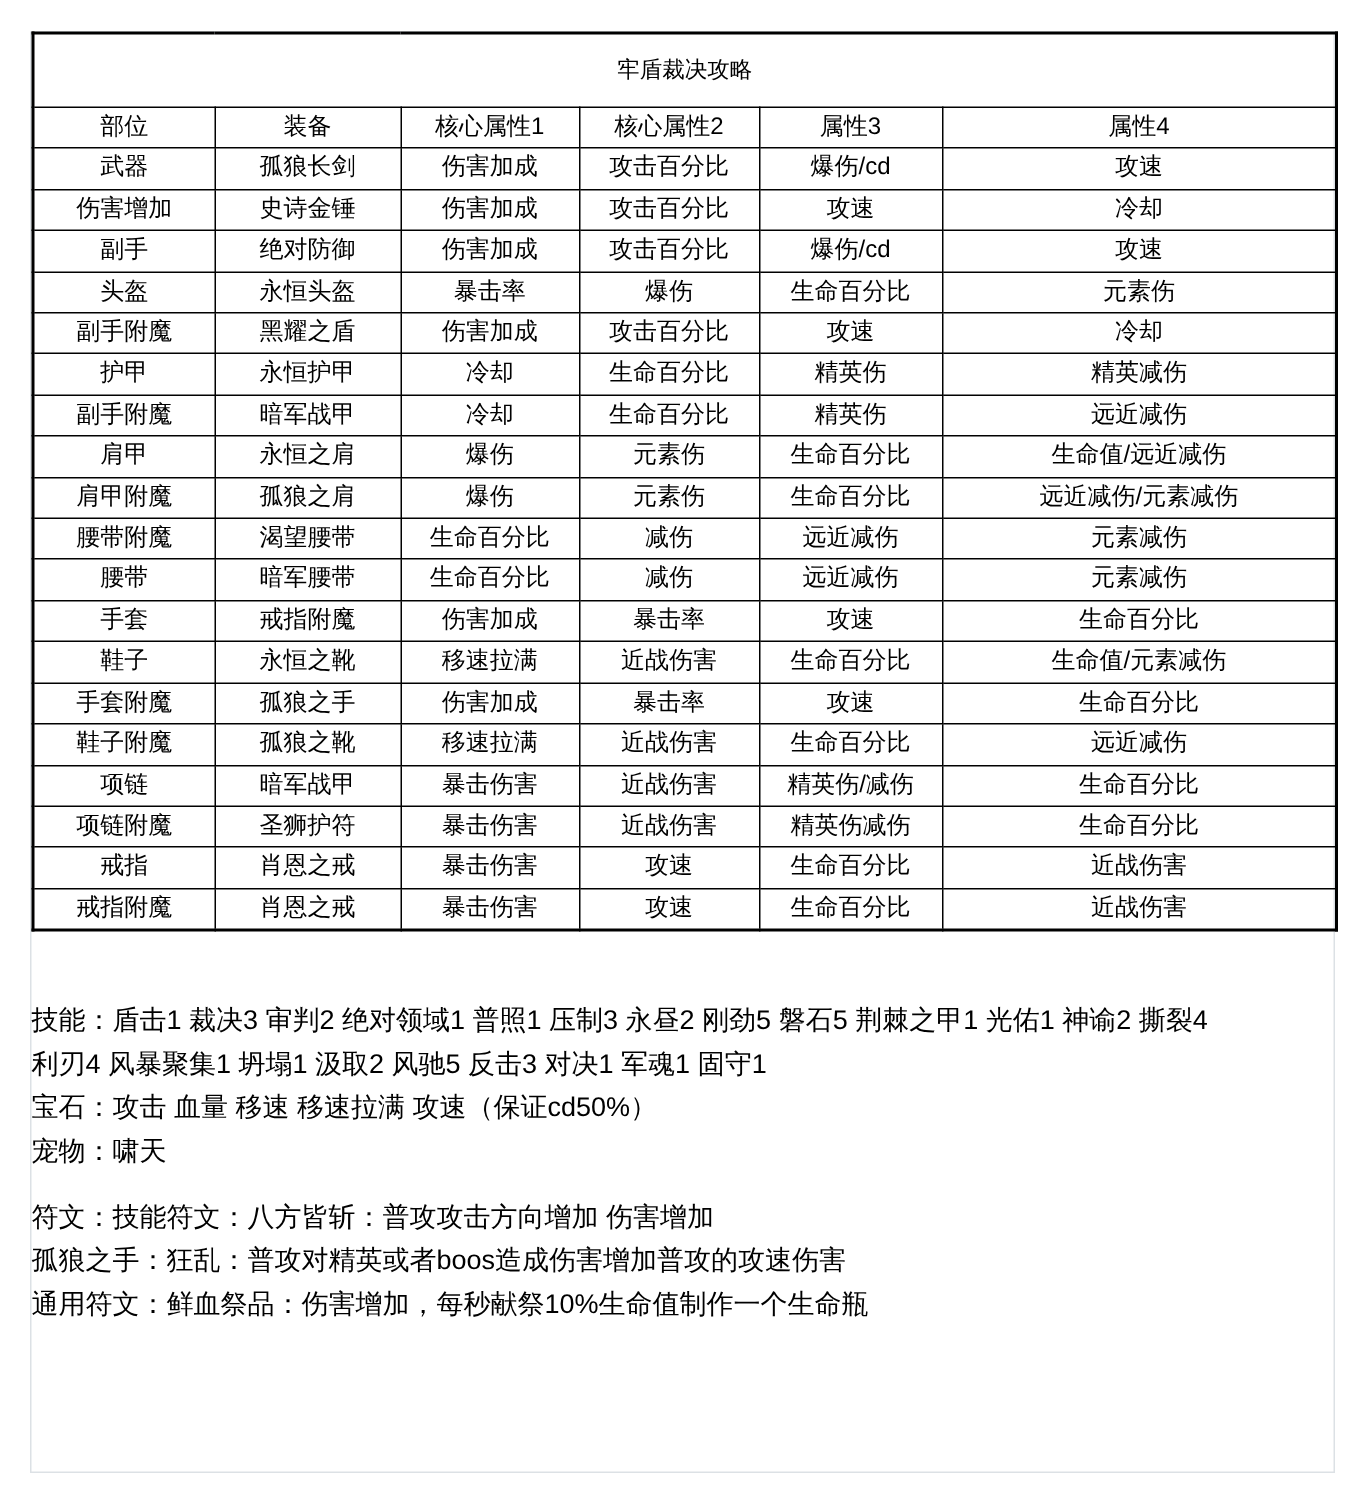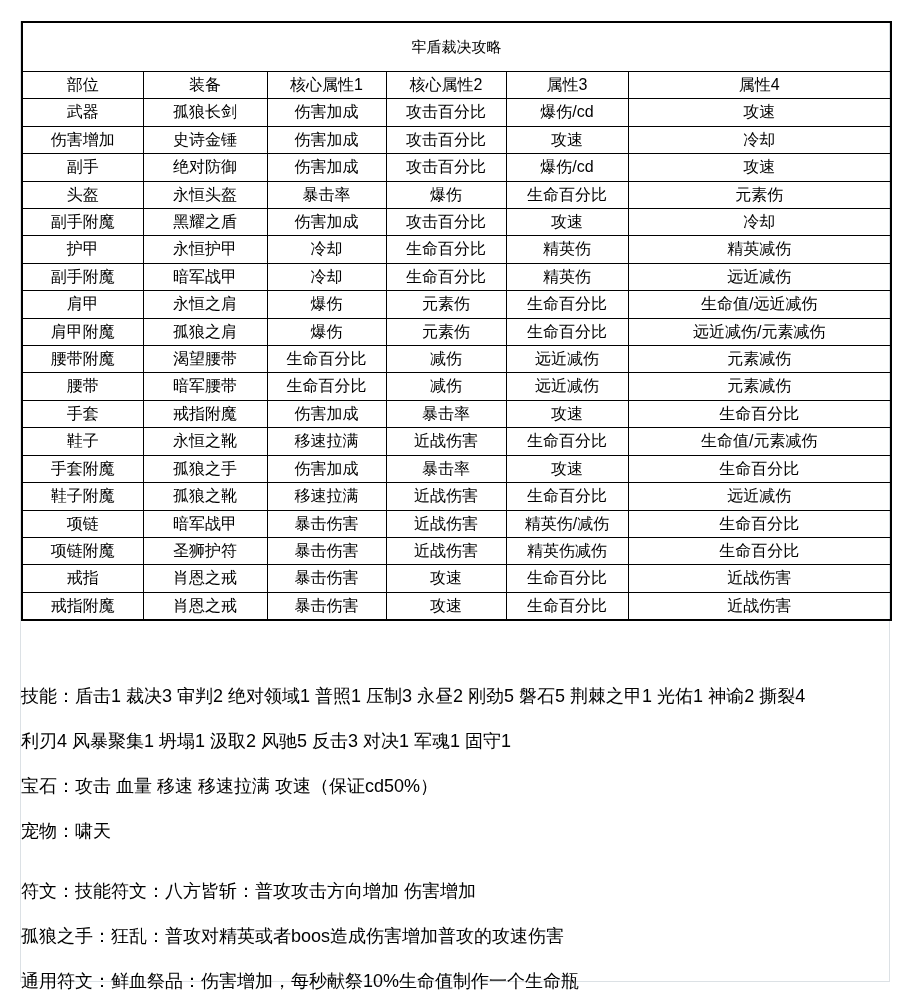--- a/index.html
+++ b/index.html
@@ -56,21 +56,20 @@
     position: absolute;
     left: 21px;
     top: 666px;
     width: 872px;
     font-size: 18px;
     line-height: 29px;
     color: #000000;
   }
   .note-line {
     white-space: nowrap;
-    margin-top: 16px;
   }
   .note-gap {
     height: 15px;
   }
 </style>
 </head>
 <body>
 
 <div class="page">
   <div class="outline"></div>

